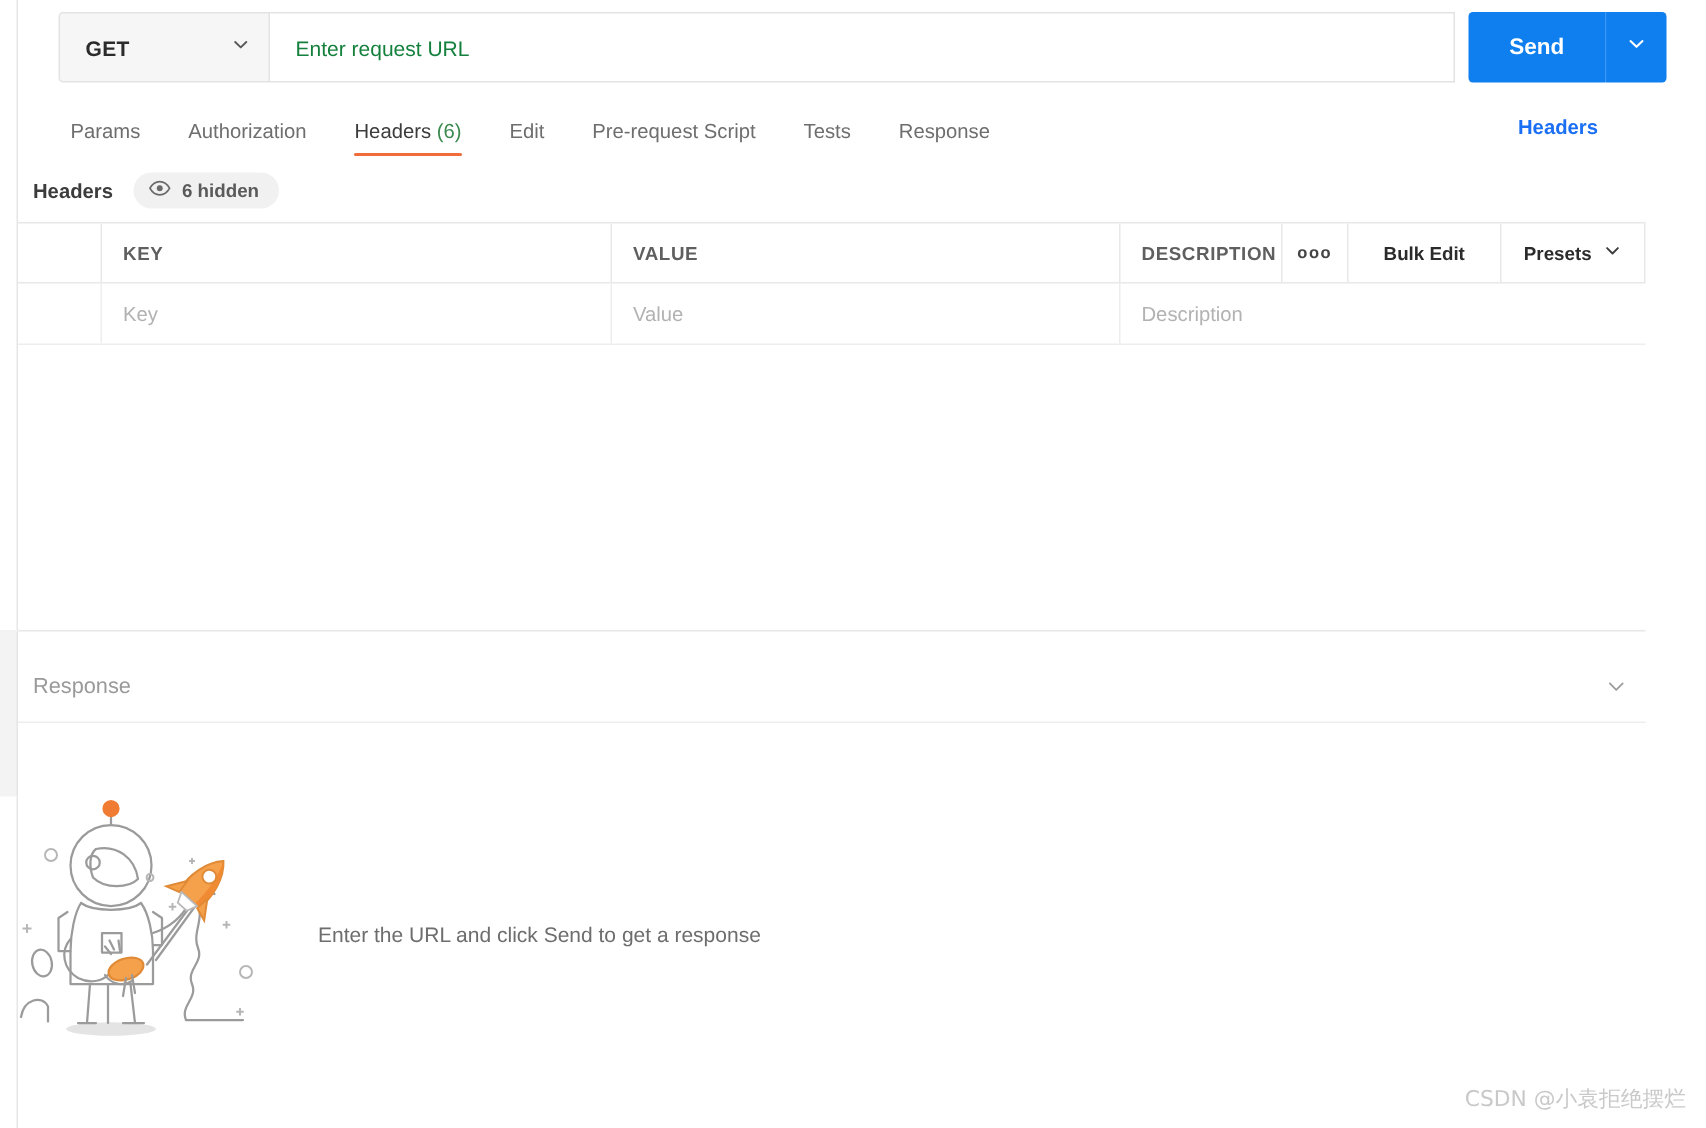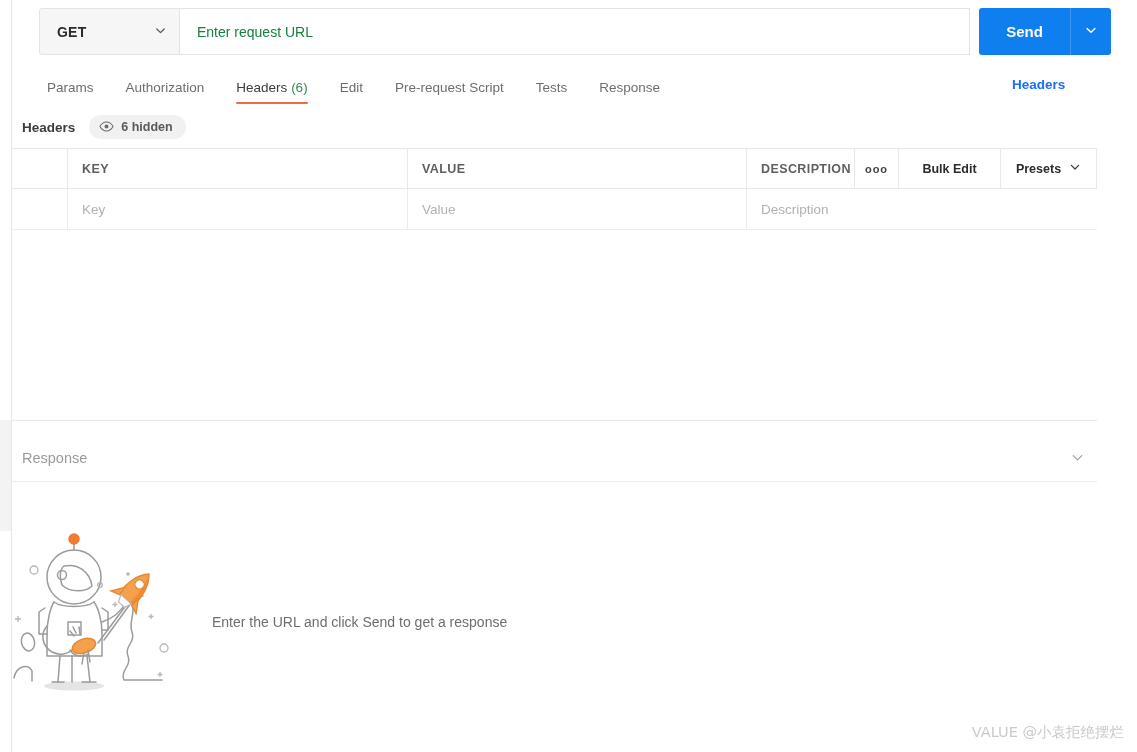--- a/index.html
+++ b/index.html
@@ -318,14 +318,14 @@
             <path d="M148 142 L148 147 M145.5 144.5 L150.5 144.5"></path>
           </g>
         </svg>
       </div>
 
       <div class="empty-caption">Enter the URL and click Send to get a response</div>
     </div>
 
   </div>
 
-  <div class="watermark">VALUE @小袁拒绝摆烂</div>
+  <div class="watermark">CSDN @小袁拒绝摆烂</div>
 </div>
 
 </body></html>

